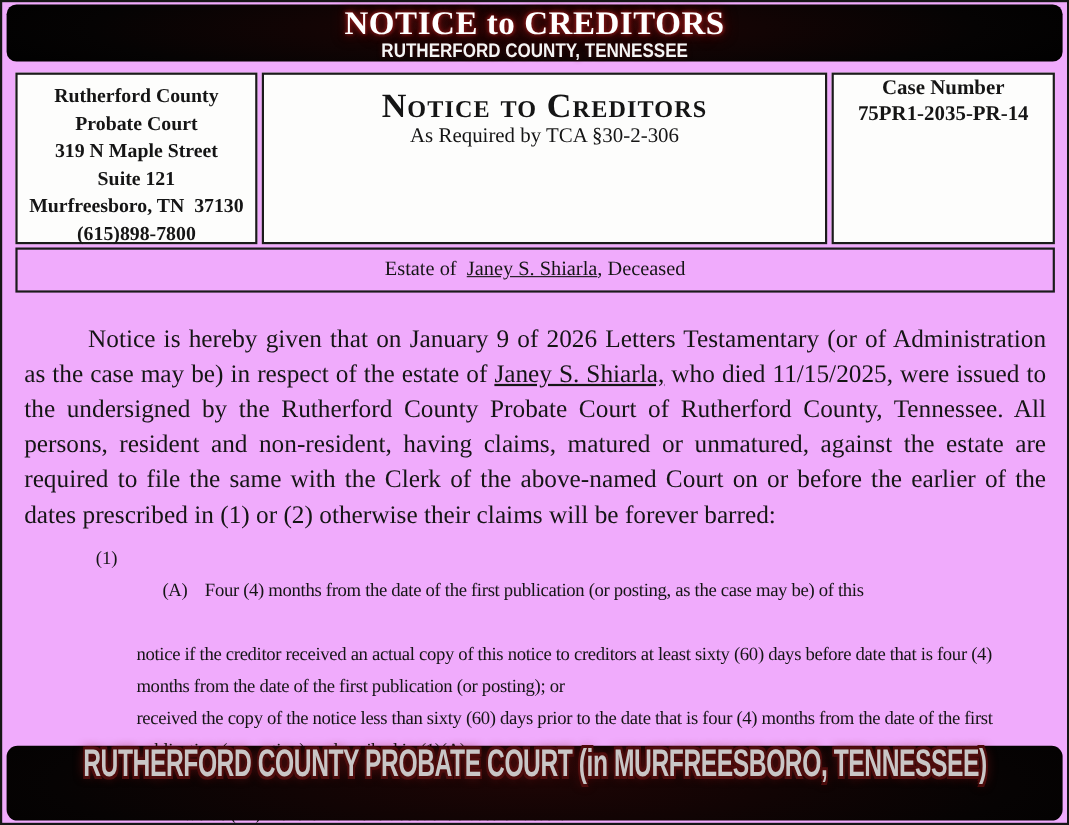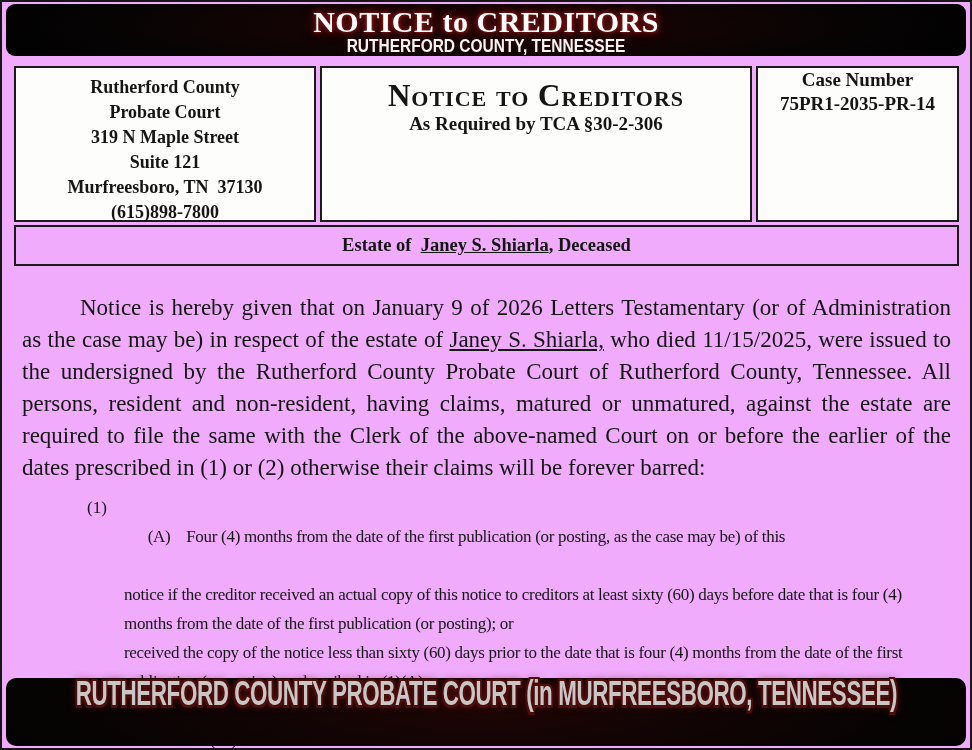--- a/index.html
+++ b/index.html
@@ -35,38 +35,38 @@
     transform:scaleX(0.86); transform-origin:center;
     text-shadow:0 0 5px #3a0a0a;
   }
   
   .hdr-table { margin:10px 11px 0 12px; }
   .hdr-row1 { display:flex; gap:4px; height:156px; }
   .cell {
     border:2.5px solid #1b1b1b; background:#fdfdfc;
   }
   .cell-address {
-    width:302px; padding-top:7px; text-align:center;
+    width:220px; padding-top:7px; text-align:center;
     font-weight:bold; font-size:18px; line-height:25px;
   }
   .addr-line { white-space:pre; }
   .cell-title { flex:1; text-align:center; padding-top:11px; }
   .form-title {
     font-weight:bold; font-size:31px; line-height:34px;
     font-variant:small-caps; letter-spacing:1px;
   }
-  .form-statute { font-weight:bold; font-size:19px; line-height:22px; }
+  .form-statute { font-weight:normal; font-size:19px; line-height:22px; }
   .cell-case {
     width:203px; text-align:center;
     font-weight:bold; font-size:19px; line-height:24px;
   }
   .hdr-row2 {
     margin-top:3px; border:2.5px solid #1b1b1b; height:41px;
     display:flex; align-items:center; justify-content:center;
-    font-weight:bold; font-size:18.5px; white-space:pre;
+    font-weight:normal; font-size:18.5px; white-space:pre;
   }
   .u-name { text-decoration:underline; }
   
   .notice-par {
     margin:26px 19px 0 20px;
     font-size:23px; line-height:32px;
     text-align:justify; text-indent:58px;
   }
   .notice-par .u-name { text-decoration:underline; }
   

